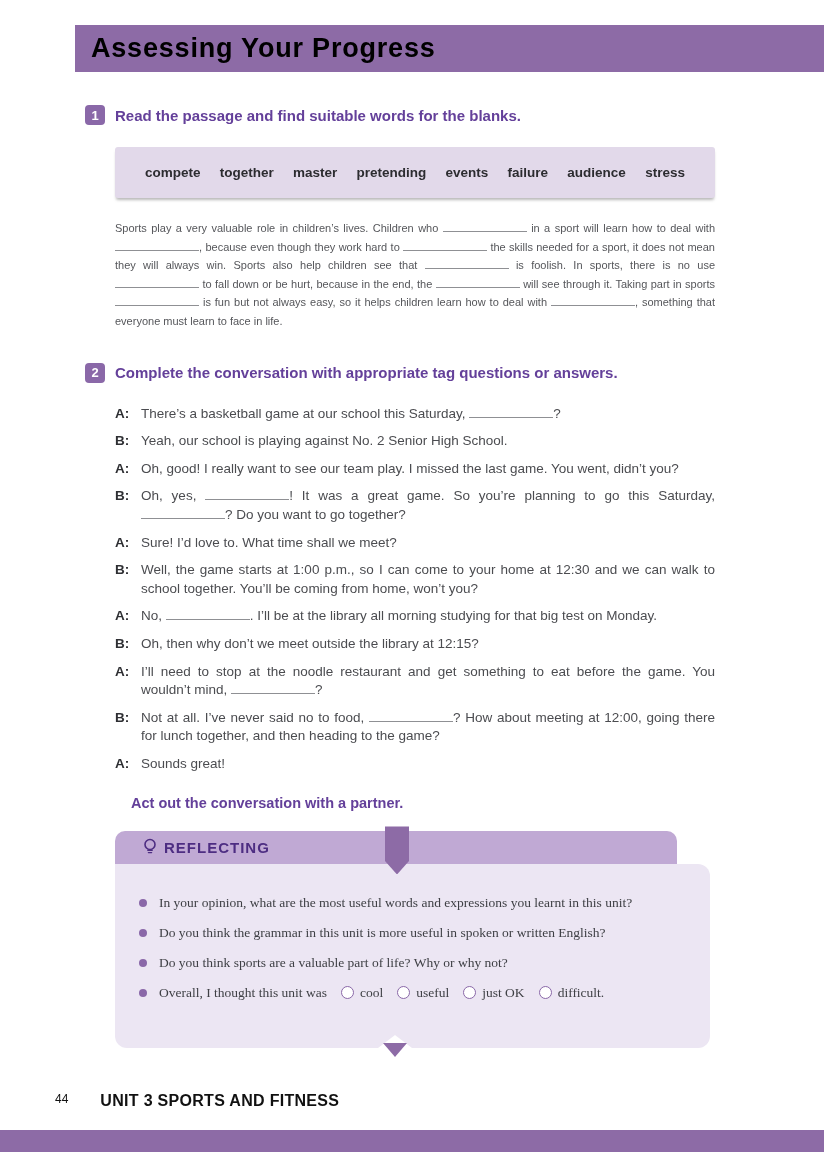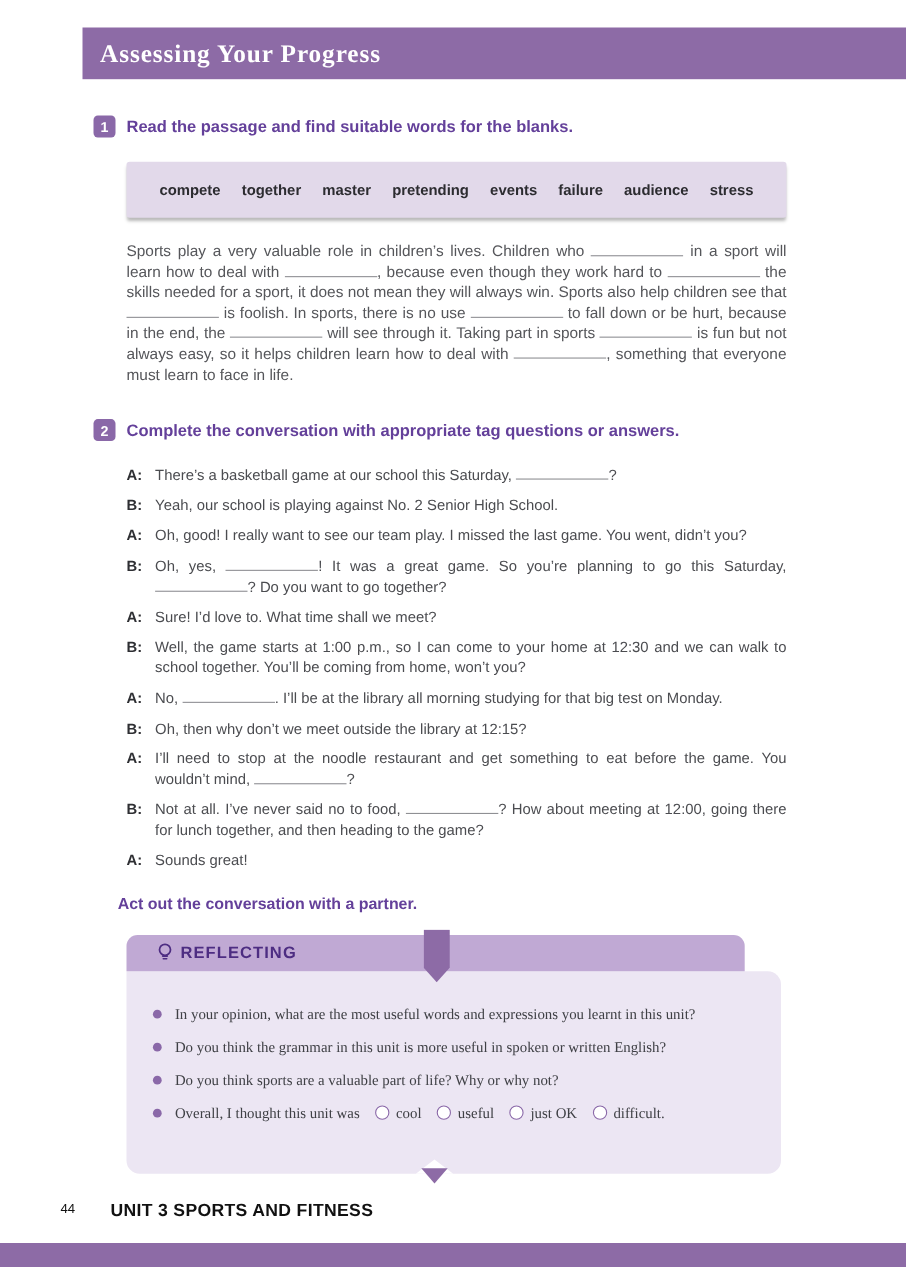--- a/index.html
+++ b/index.html
@@ -6,57 +6,56 @@
   html,body { background:#ffffff; }
   body {
     width:824px; height:1152px; position:relative; overflow:hidden;
     font-family:"Liberation Sans", sans-serif;
   }
   .banner {
     position:absolute; top:25px; left:75px; right:0; height:47px;
     background:#8d6ba6; display:flex; align-items:center;
   }
   .banner h1 {
-    color:#ffffff; font-size:23px; font-weight:bold; letter-spacing:0.8px;
+    color:#000000; font-size:27px; font-weight:bold; letter-spacing:0.8px;
     padding-left:16px;
-    font-family:Liberation Serif, serif;
   }
   .content { padding:105px 109px 0 85px; }
   .ex-head { display:flex; align-items:center; gap:10px; margin-bottom:22px; }
   .ex-num {
     width:20px; height:20px; background:#8a68a8; color:#fff; font-weight:bold;
     font-size:13px; display:flex; align-items:center; justify-content:center;
     border-radius:4px; flex:none;
   }
   .ex-title { font-size:15px; font-weight:bold; color:#64409a; }
   .word-bank {
     margin-left:30px; height:51px; background:#e2d9ea; border-radius:3px;
     display:flex; align-items:center; justify-content:space-between;
     padding:0 30px; box-shadow:0 3px 3px -1px rgba(80,80,80,0.4);
     margin-bottom:21px;
   }
   .wb-word { font-weight:bold; font-size:13.5px; color:#2c2c30; }
   .passage {
-    margin-left:30px; font-size:14px; line-height:18.6px; color:#55565a;
+    margin-left:30px; font-size:11px; line-height:18.6px; color:#55565a;
     text-align:justify;
   }
   .blank {
     display:inline-block; width:84px; height:0.95em;
     border-bottom:1px solid #8f9094;
   }
   .exercise2 { margin-top:32px; }
   .dialogue { margin-left:30px; }
   .dlg-line {
     display:flex; font-size:13.5px; line-height:18.6px; margin-bottom:9px;
     color:#4b4c50;
   }
   .dlg-speaker { font-weight:bold; width:26px; flex:none; color:#2e2f33; }
   .dlg-text { flex:1; text-align:justify; }
   .act-out {
-    margin-left:22px; margin-top:22px; font-size:14.5px; font-weight:bold;
+    margin-left:46px; margin-top:22px; font-size:14.5px; font-weight:bold;
     color:#64409a;
   }
   .reflecting { margin-left:30px; margin-top:20px; width:595px; position:relative; }
   .ref-header {
     width:562px; height:33px; background:#c0a9d4; border-radius:10px 10px 0 0;
     display:flex; align-items:center; padding-left:28px; gap:7px;
     position:relative; z-index:2;
   }
   .ref-title { font-size:15px; font-weight:bold; color:#4d2d82; letter-spacing:1px; }
   .ref-spine-top {

